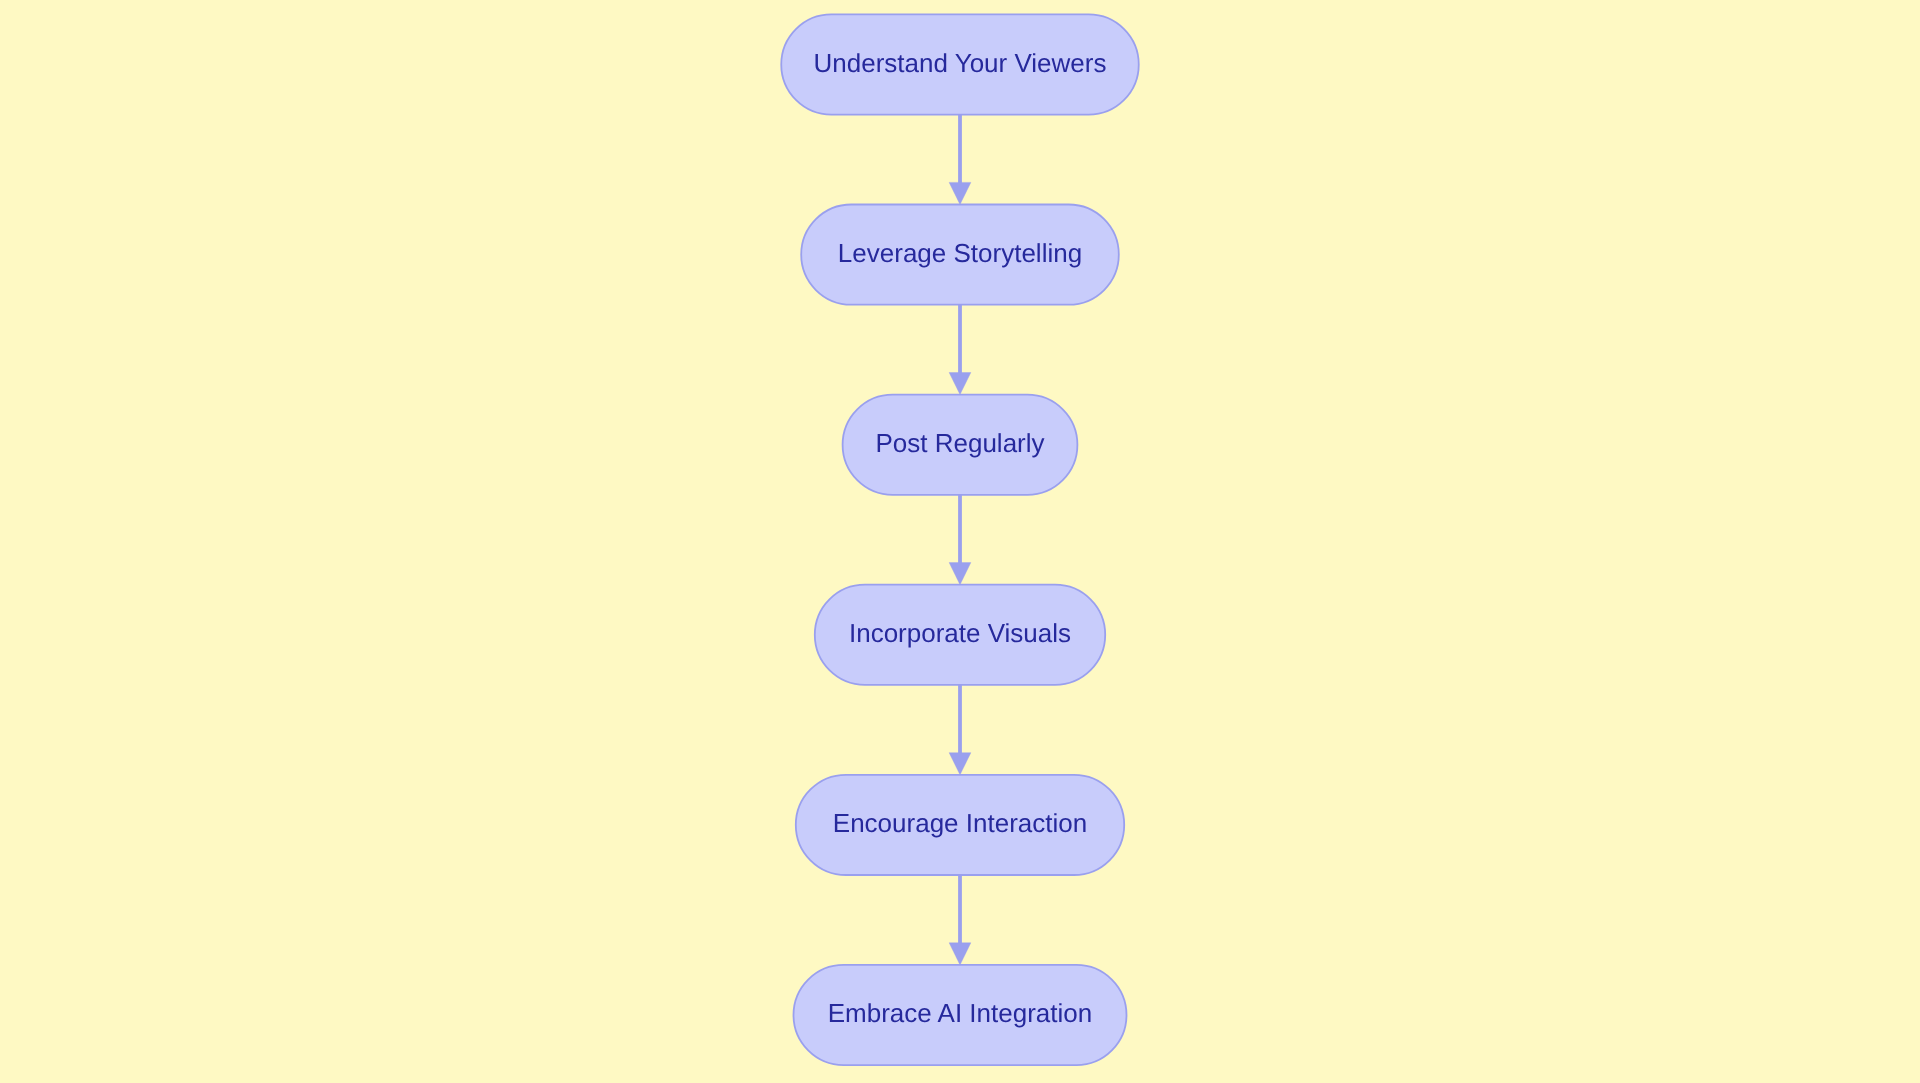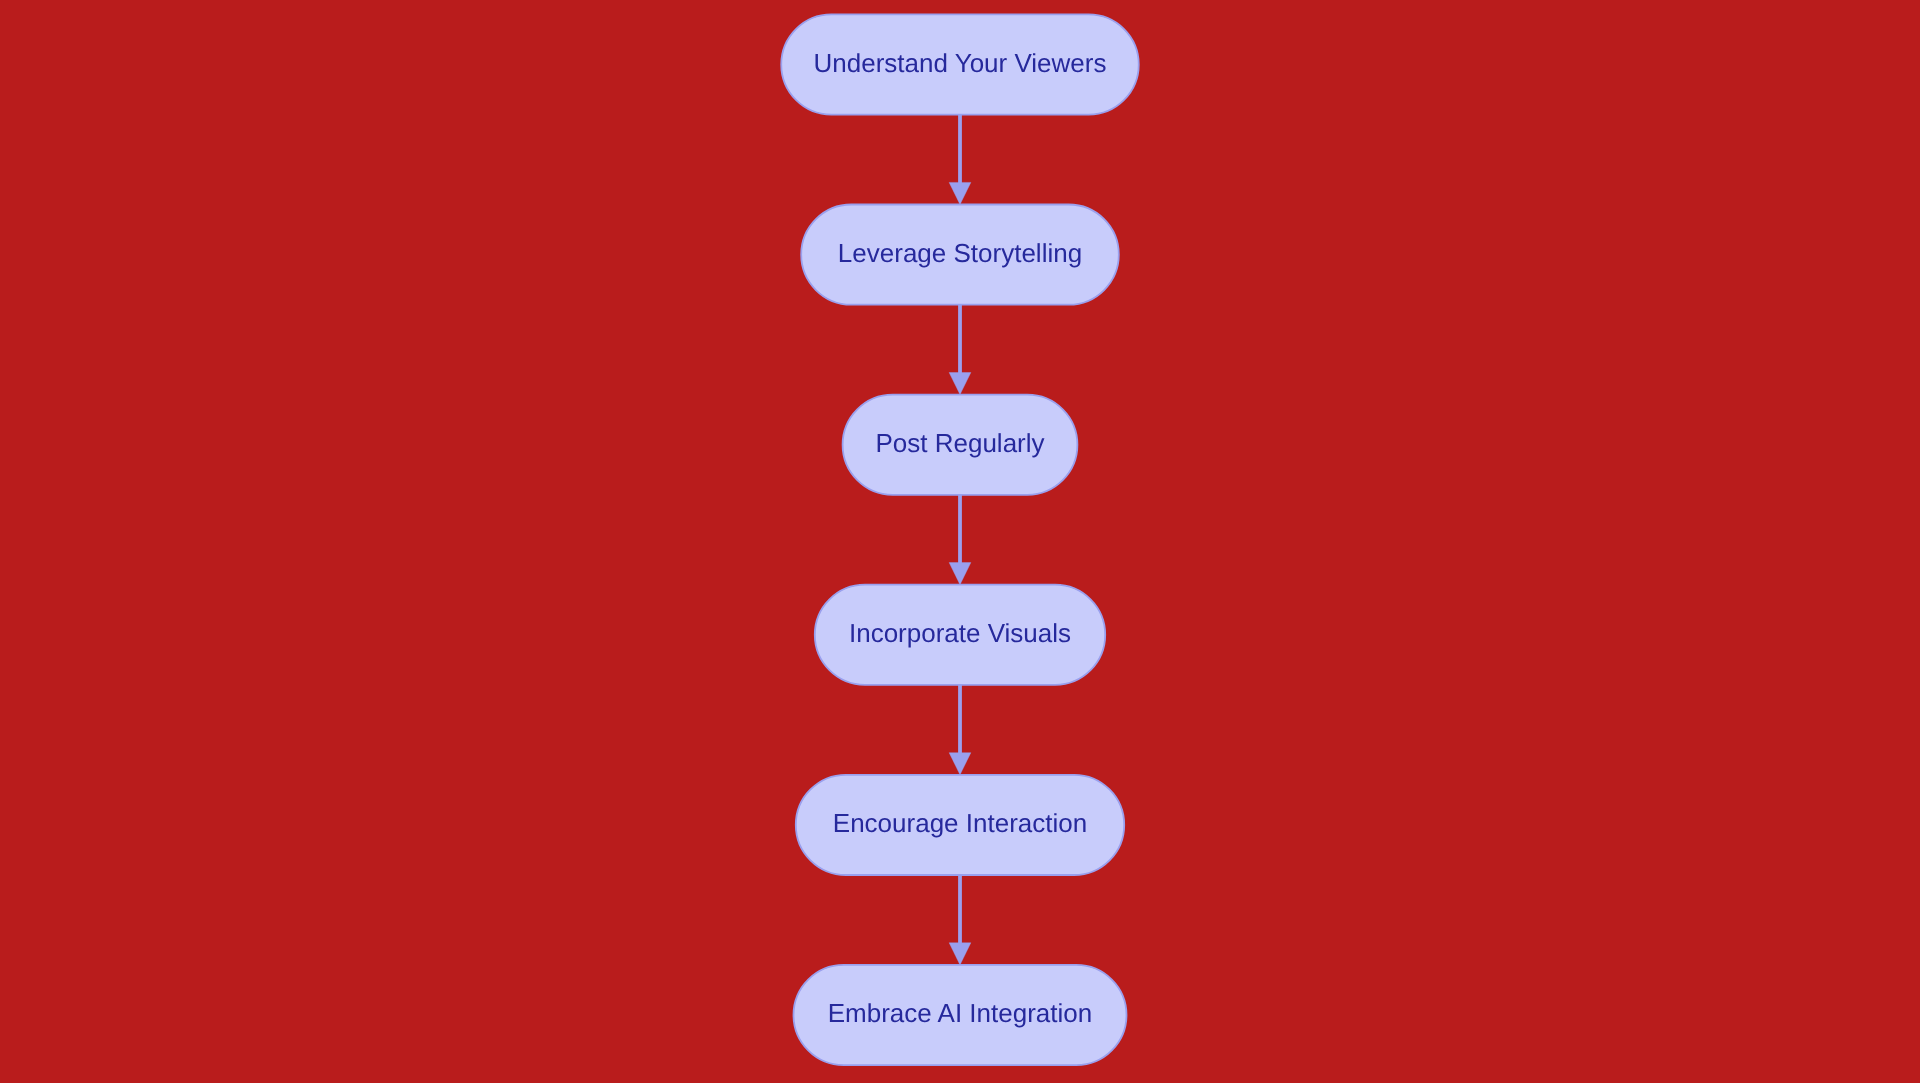--- a/index.html
+++ b/index.html
@@ -1,21 +1,21 @@
 <!DOCTYPE html>
 <html><head>
 <meta charset="utf-8">
 <title>Flowchart</title>
 <style>
   html,body{margin:0;padding:0;}
   body{
     width:1920px;height:1083px;background:#ffffff;overflow:hidden;
     font-family:"Liberation Sans", sans-serif;
   }
-  #flowchart{position:absolute;left:0;top:0;width:1920px;height:1083px;background:#b91c1c;}
+  #flowchart{position:absolute;left:0;top:0;width:1920px;height:1083px;background:#fef9c3;}
   svg.diagram{display:block;}
   .node-label{
     will-change:opacity;
     filter:opacity(100%);
     -webkit-font-smoothing:antialiased;
     text-rendering:geometricPrecision;
     font-family:"Liberation Sans", sans-serif;
     font-size:26px;
     fill:#26299c;
     dominant-baseline:middle;

